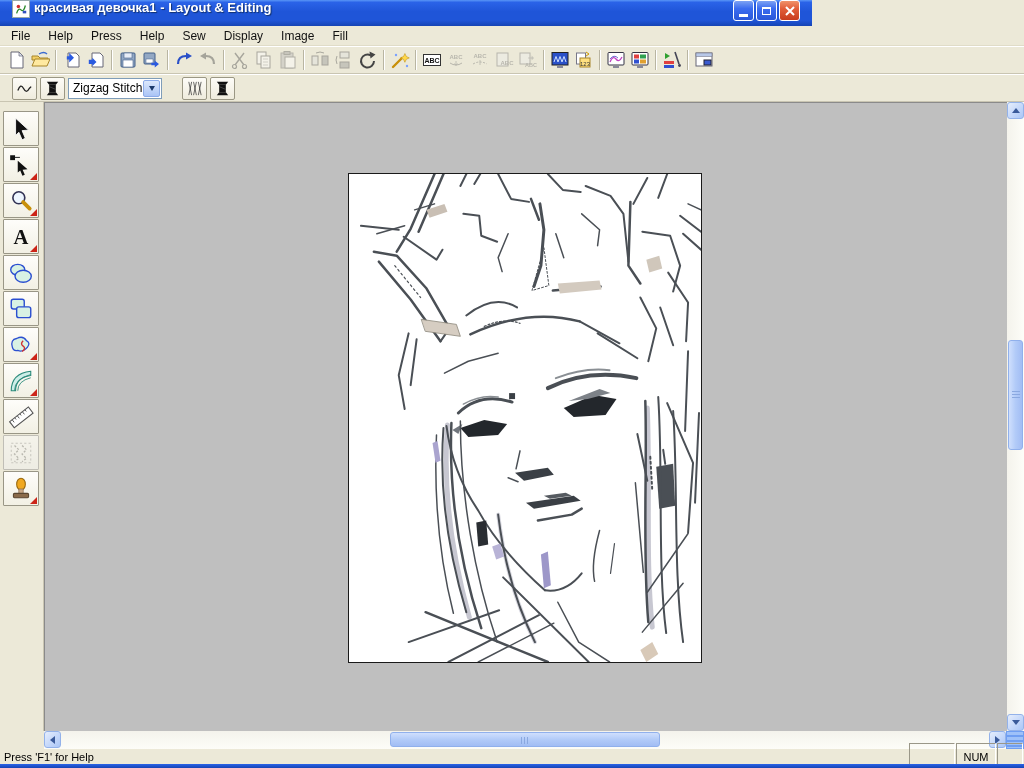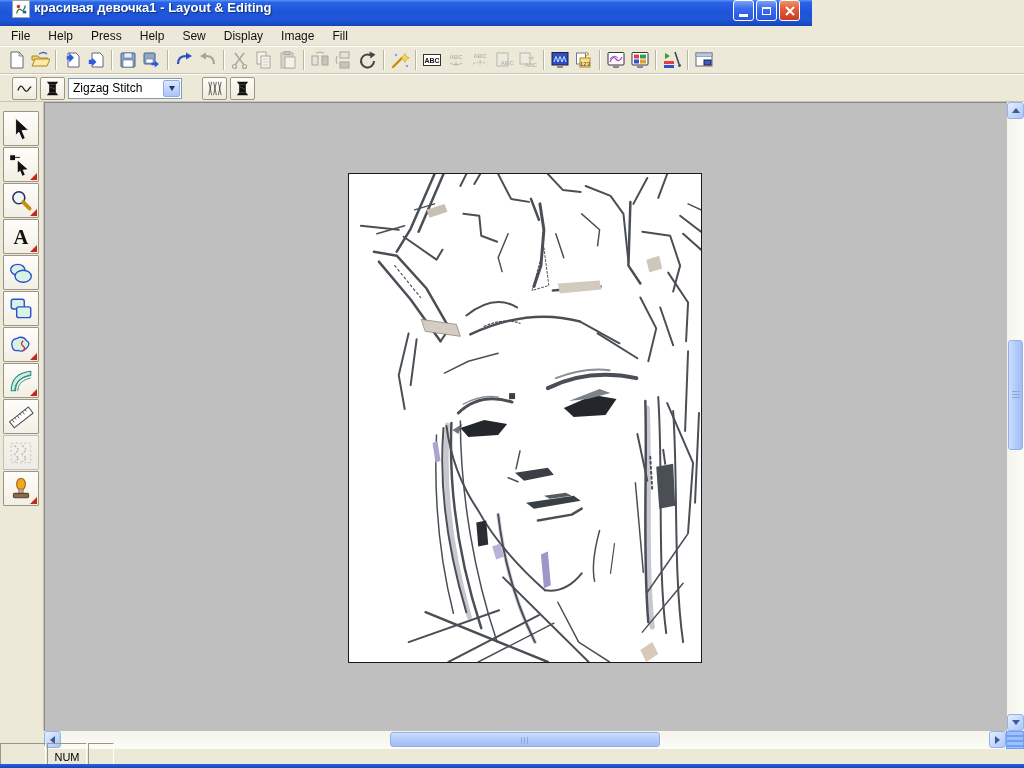--- a/index.html
+++ b/index.html
@@ -329,21 +329,21 @@
       </svg>
     </span>
   <span class="sq-btn">
       <svg viewBox="0 0 20 20">
         <path d="M4,3 h12 l-2.5,3 h-7 z" fill="#111"></path>
         <rect x="6.5" y="6" width="7" height="8" fill="#111"></rect>
         <path d="M4,17 h12 l-2.5,-3 h-7 z" fill="#111"></path>
         <path d="M6.5,8 L13.5,11" stroke="#555" stroke-width=".8"></path>
       </svg>
     </span>
-  <span class="combo" style="width:114px">
+  <span class="combo" style="width:94px">
     <span class="val">Zigzag Stitch</span>
     <span class="drop">
         <i></i>
       </span>
   </span>
   <span style="width:8px"></span>
   <span class="sq-btn">
       <svg viewBox="0 0 20 20">
         <path d="M4,3 L7,17 M7,3 L4,17 M9,3 L12,17 M12,3 L9,17 M14,3 L17,17 M17,3 L14,17" stroke="#222" stroke-width=".7"></path>
       </svg>
@@ -556,17 +556,18 @@
         <span class="grip"></span>
       </div>
     <span class="scroll-arrow arr-rt" style="right:0;top:0;">
         <i></i>
       </span>
   </div>
   <div id="corner"></div>
 </div>
 
 <div id="statusbar">
+  <span class="help">Press 'F1' for Help</span>
   <span class="spanel" style="width:46px"></span>
   <span class="spanel" style="width:40px">NUM</span>
   <span class="spanel" style="width:26px"></span>
 </div>
 <div id="bluestrip"></div>
 
 </body></html>

